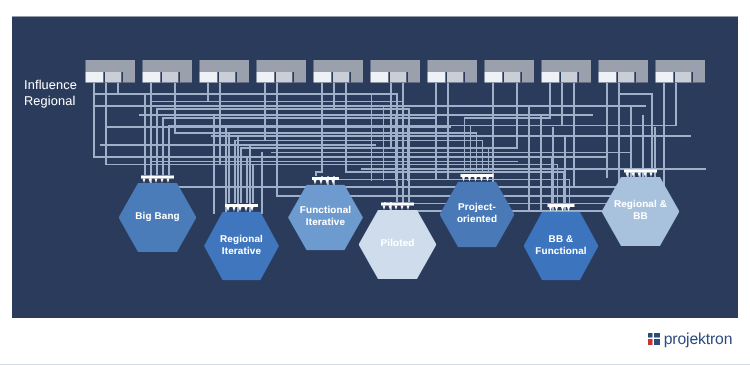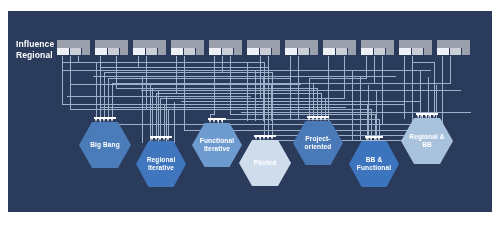--- a/index.html
+++ b/index.html
@@ -8,22 +8,22 @@
   #stage{position:absolute;left:0;top:0;width:500px;height:243px;background:#ffffff;}
 
   #panel{
     position:absolute;left:8px;top:11px;width:484px;height:201px;
     background:#2a3b5c;
   }
 
   #svg-wrap{position:absolute;left:0;top:0;width:484px;height:201px;}
 
   .if-label{
-    position:absolute;left:8px;top:28px;width:48px;
-    color:#ffffff;font-size:8.5px;line-height:10.5px;font-weight:bold;
+    position:absolute;left:8px;top:40px;width:48px;
+    color:#ffffff;font-size:8.5px;line-height:10.5px;font-weight:normal;
     letter-spacing:.1px;
   }
 
   
   .ifbox{position:absolute;width:33px;height:15px;}
   .ifbox .hdr{position:absolute;left:0;top:0;width:33px;height:8px;background:#9aa1ad;}
   .ifbox .cells{position:absolute;left:0;top:8px;width:33px;height:7px;display:flex;}
   .ifbox .c{height:7px;border-left:1px solid #2a3b5c;}
   .ifbox .c:first-child{border-left:none;}
   .ifbox .c1{flex:0 0 12px;background:#eef1f5;}
@@ -312,14 +312,23 @@
           <div class="ar" style="left:1.4px"></div>
           <div class="ar" style="left:5.4px"></div>
           <div class="ar" style="left:9.4px"></div>
           <div class="ar" style="left:13.4px"></div>
           <div class="ar" style="left:17.4px"></div>
         </div>
       </div>
 
   </div>
 
+  <div id="logo">
+    <span class="mark">
+      <i class="q1"></i>
+      <i class="q2"></i>
+      <i class="q3"></i>
+      <i class="q4"></i>
+    </span>
+    <span class="txt">projektron</span>
+  </div>
 
 </div>
 
 </body></html>

